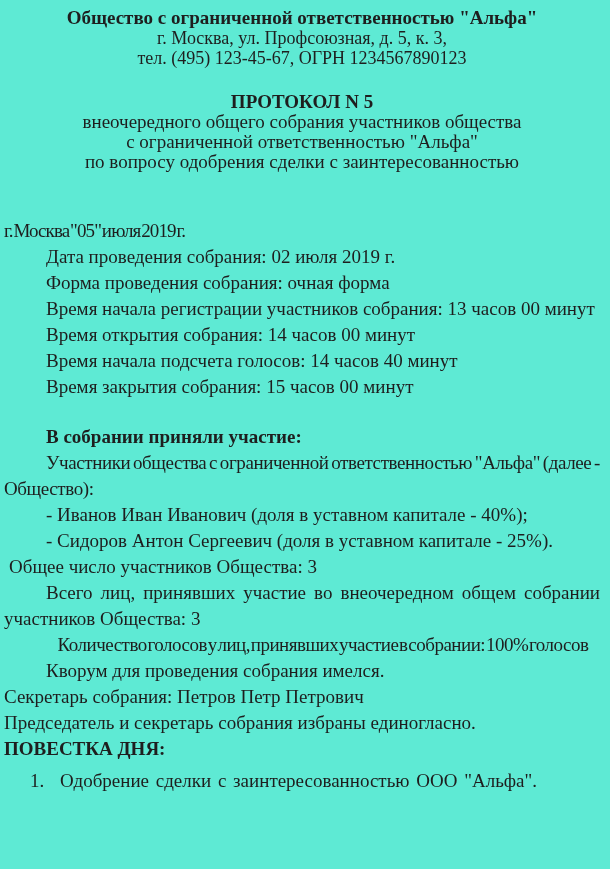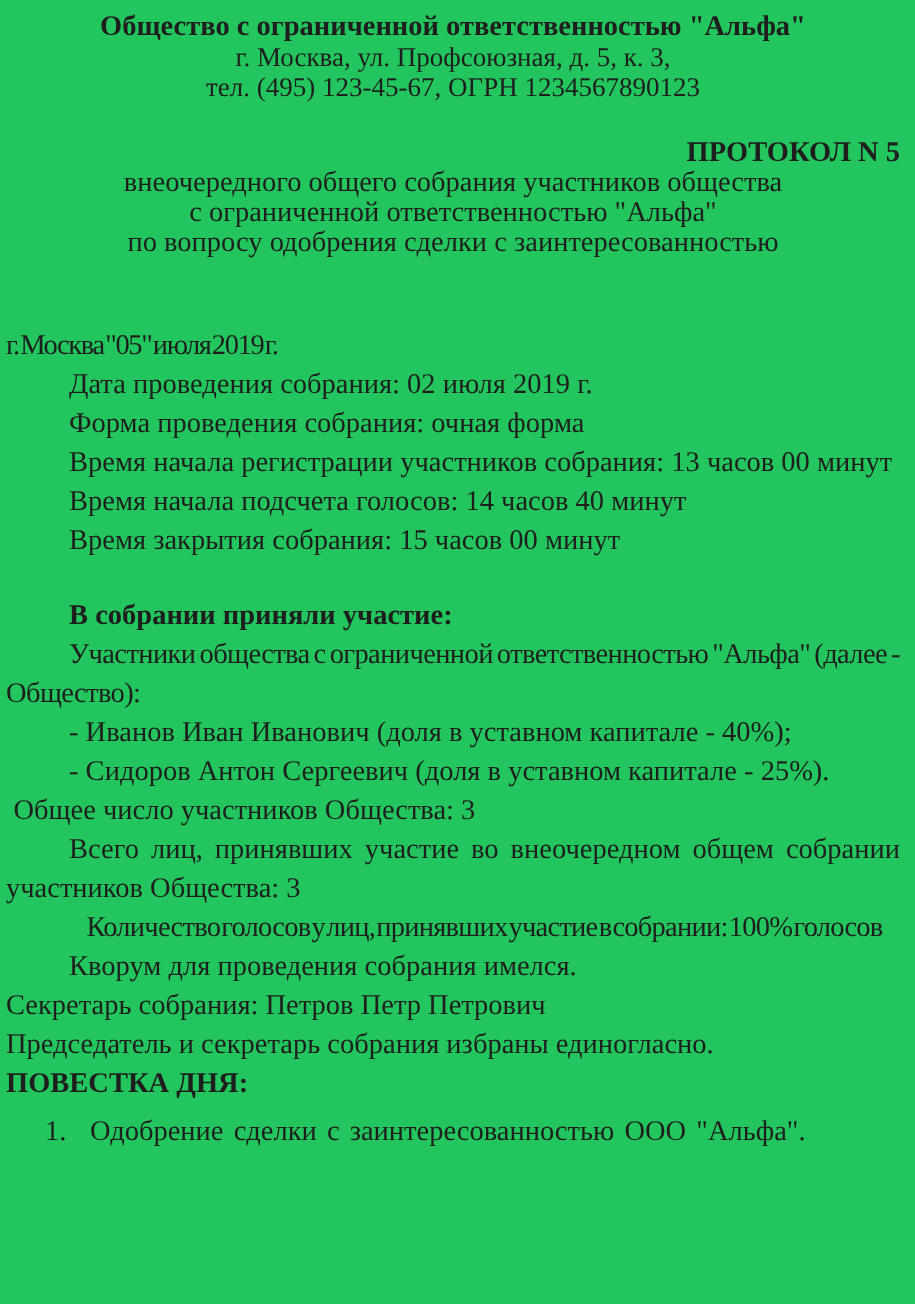--- a/index.html
+++ b/index.html
@@ -2,39 +2,39 @@
 <html lang="ru"><head>
 <meta charset="utf-8">
 <style>
   * { margin: 0; padding: 0; box-sizing: border-box; }
   html, body { background: #ffffff; }
   .page {
     position: relative;
     width: 610px;
     height: 869px;
     margin: 0;
-    background: #22c55e;
+    background: #5eead4;
     color: #1e1e1e;
     font-family: "Liberation Serif", "DejaVu Serif", serif;
     font-size: 19px;
     padding: 8px 10px 0 4px;
     overflow: hidden;
   }
   p { margin: 0; }
   .center { text-align: center; }
   .bold { font-weight: bold; }
 
   
   .letterhead { line-height: 20px; }
   .letterhead .company { font-size: 19px; font-weight: bold; }
   .letterhead .sub { font-size: 18px; }
 
   
   .title-block { margin-top: 24px; line-height: 20px; }
-  .title-block .num { font-weight: bold; text-align: right; }
+  .title-block .num { font-weight: bold; }
 
   
   .doc-body { margin-top: 46px; line-height: 26px; }
   .indent { text-indent: 42px; }
   .indent-sm { padding-left: 5px; }
   .justify { text-align: justify; }
 
   
   .cond-a { word-spacing: -3px; letter-spacing: -0.9px; }   
   .cond-b { word-spacing: -3.5px; letter-spacing: -0.5px; text-align: center; } 
@@ -66,20 +66,21 @@
     <p>с ограниченной ответственностью "Альфа"</p>
     <p>по вопросу одобрения сделки с заинтересованностью</p>
   </div>
 
   <div class="doc-body">
 
     <p class="cond-a">г. Москва "05" июля 2019 г.</p>
     <p class="indent">Дата проведения собрания: 02 июля 2019 г.</p>
     <p class="indent">Форма проведения собрания: очная форма</p>
     <p class="indent">Время начала регистрации участников собрания: 13 часов 00 минут</p>
+    <p class="indent">Время открытия собрания: 14 часов 00 минут</p>
     <p class="indent">Время начала подсчета голосов: 14 часов 40 минут</p>
     <p class="indent">Время закрытия собрания: 15 часов 00 минут</p>
 
     <p class="indent bold gap-before">В собрании приняли участие:</p>
     <p class="indent justify cond-c">Участники общества с ограниченной ответственностью "Альфа" (далее - Общество):</p>
 
     <p class="indent">- Иванов Иван Иванович (доля в уставном капитале - 40%);</p>
     <p class="indent">- Сидоров Антон Сергеевич (доля в уставном капитале - 25%).</p>
 
     <p class="indent-sm">Общее число участников Общества: 3</p>

